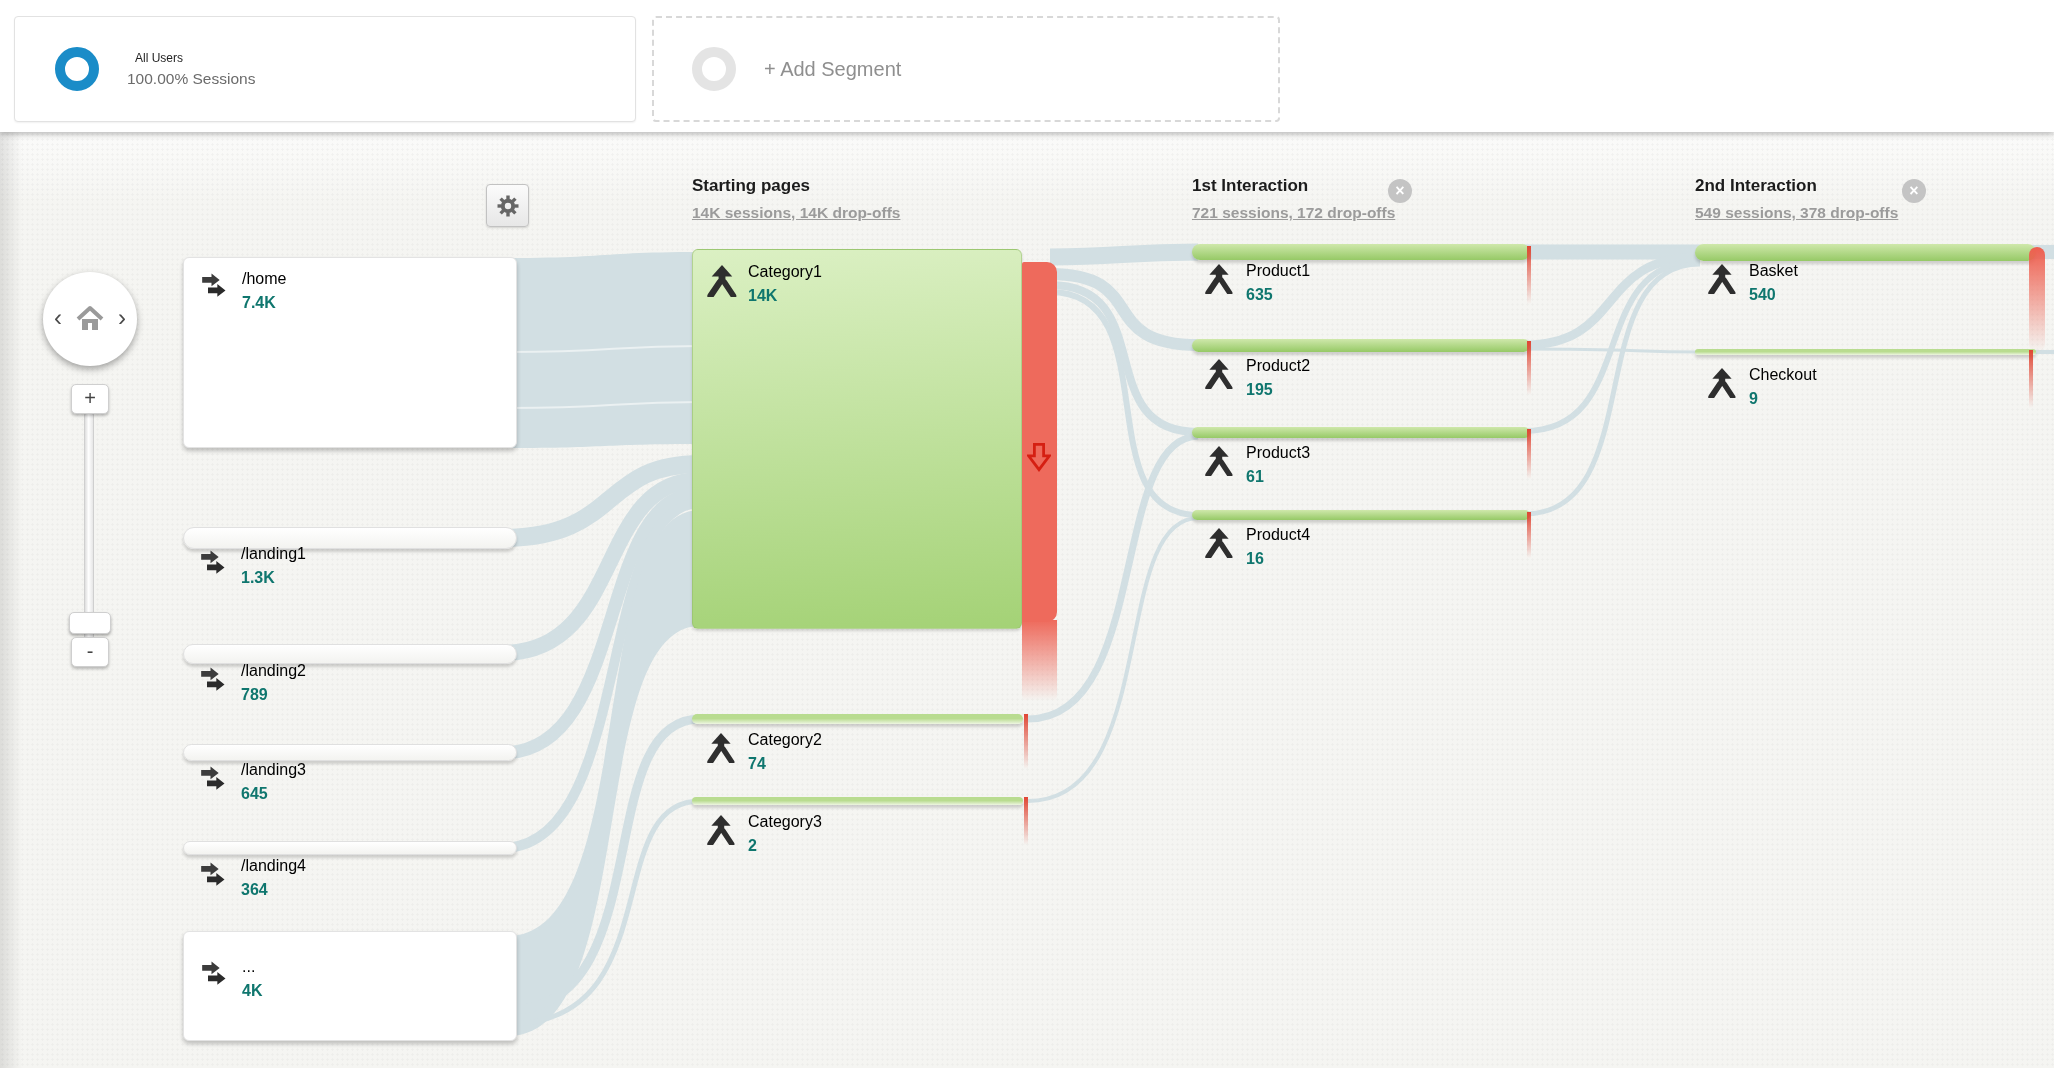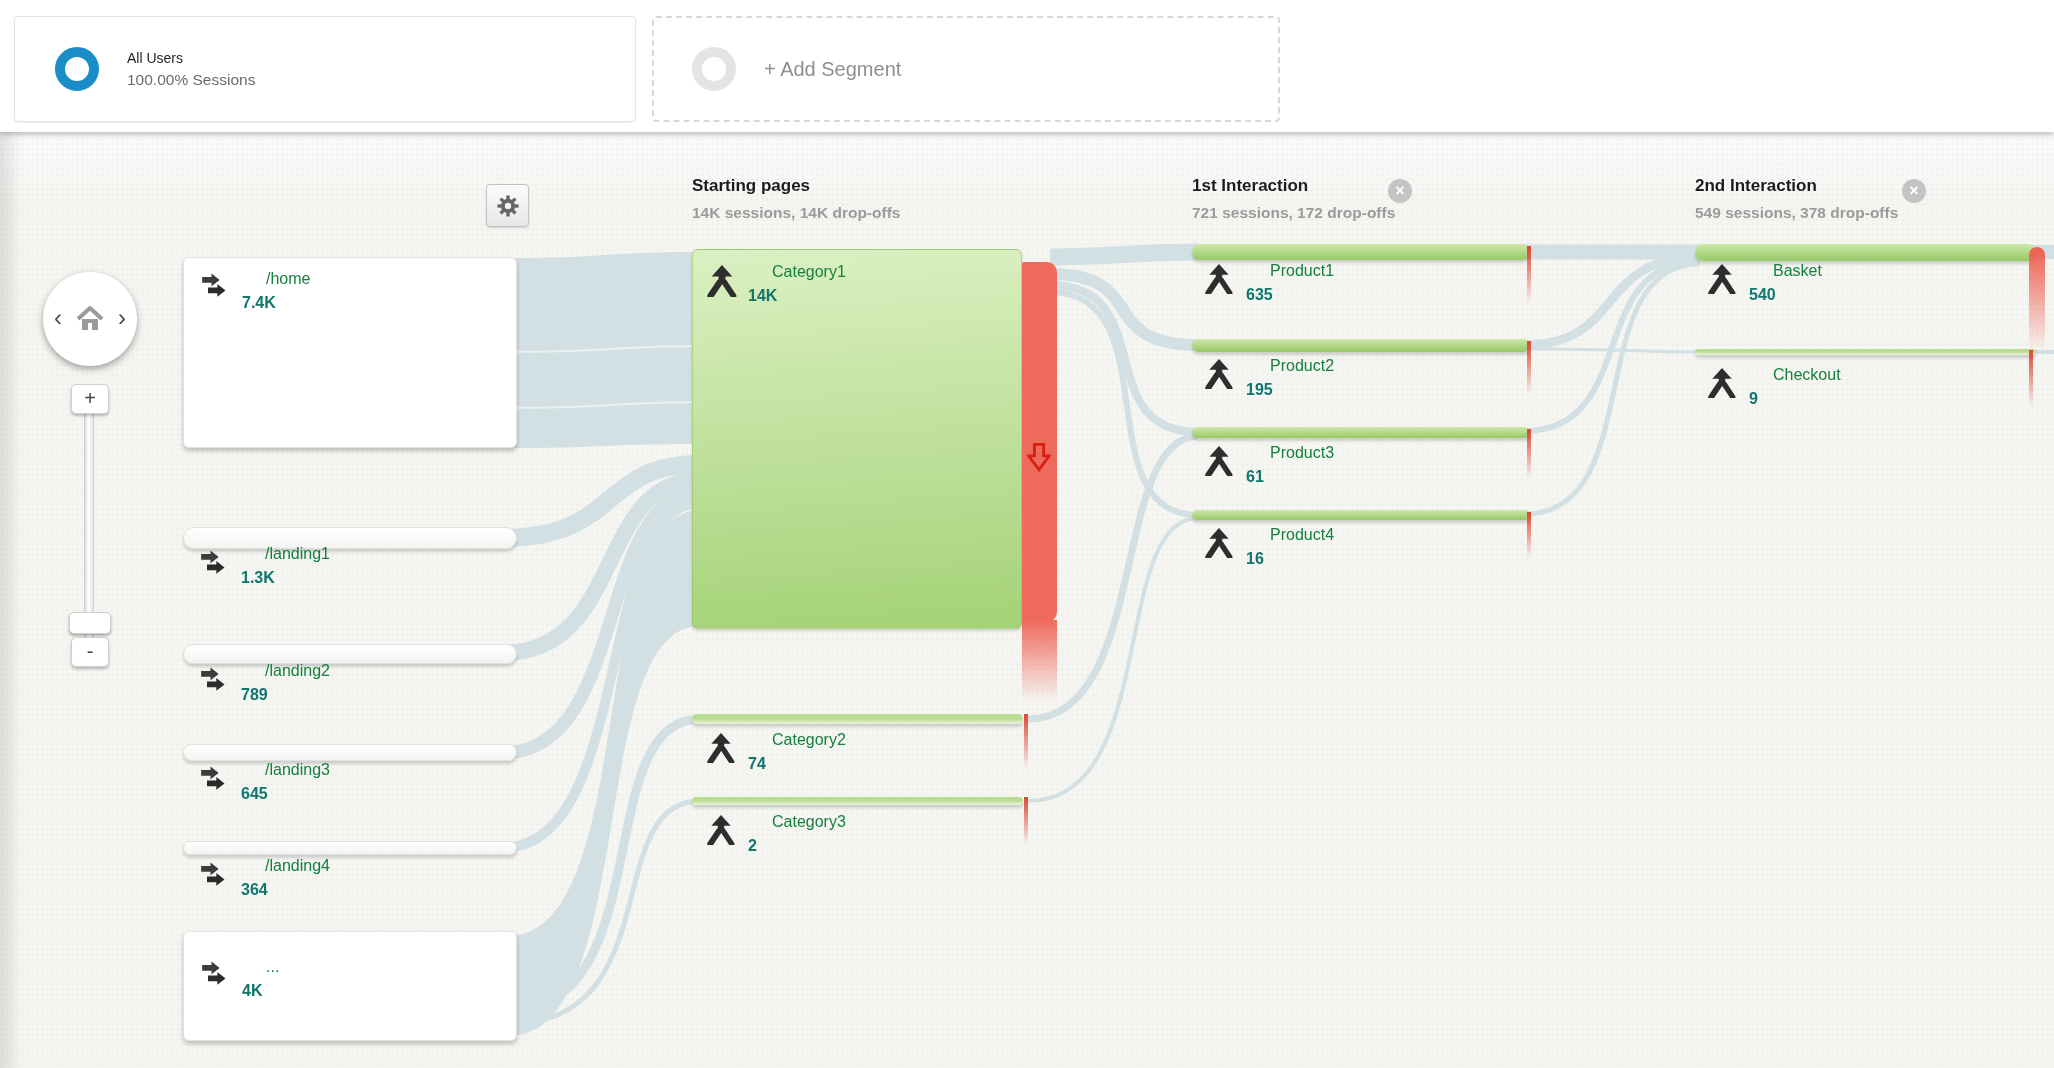--- a/index.html
+++ b/index.html
@@ -36,21 +36,21 @@
     box-shadow:0 1px 2px rgba(0,0,0,0.06);
   }
   .add-segment-card {
     position:absolute; left:652px; top:16px; width:628px; height:106px;
     border:2px dashed #d8d8d8; border-radius:4px;
     display:flex; align-items:center; padding-left:38px; gap:28px; color:#8f8f8f;
   }
   .ring { width:44px; height:44px; border-radius:50%; }
   .ring.blue { border:10px solid #1a8cc8; }
   .ring.gray { border:10px solid #e4e4e4; }
-  .seg-title { font-size:14px; color:#1f1f1f; }
+  .seg-title { font-size:12px; color:#1f1f1f;margin-left:8px; }
   .seg-sub   { font-size:15.5px; color:#6b6b6b; margin-top:5px; }
   .add-label { font-size:20px; }
 
   
   .dim-dropdown {
     position:absolute; left:190px; top:188px; width:277px; height:35px; z-index:2;
     background:linear-gradient(#aac77c,#9aba66); border:2px solid #7e9e4e; border-radius:4px;
     color:#fff; font-weight:bold; font-size:17px; line-height:30px; padding:0 14px;
     text-shadow:0 1px 1px rgba(0,0,0,0.15); cursor:pointer;
   }
@@ -84,21 +84,21 @@
     background:linear-gradient(to right,#dedede,#ffffff 45%,#e6e6e6);
     border:1px solid #cfcfcf; border-radius:2px;
   }
   .zoom-handle {
     position:absolute; left:69px; top:612px; width:42px; height:22px; border-radius:5px;
     background:#fff; border:1px solid #cfcfcf; box-shadow:0 2px 3px rgba(0,0,0,0.3); z-index:3; cursor:grab;
   }
 
   
   .col-title { position:absolute; font-size:17px; font-weight:bold; color:#1c1c1c; z-index:2; }
-  .col-sub   { position:absolute; font-size:15.5px; font-weight:bold; color:#9b9b9b; z-index:2; }
+  .col-sub   { position:absolute; font-size:15.5px; font-weight:bold; color:#9b9b9b; z-index:2;text-decoration:underline; }
   .close-btn {
     position:absolute; width:24px; height:24px; border-radius:50%; background:#c4c4c4; z-index:2;
     color:#fff; font-size:16px; font-weight:bold; text-align:center; line-height:23px; cursor:pointer;
   }
 
   
   .node-card {
     position:absolute; left:183px; width:334px; background:#fff; border:1px solid #e3e3e3;
     border-radius:6px; box-shadow:0 3px 4px rgba(0,0,0,0.22); z-index:2; cursor:pointer;
   }
@@ -107,21 +107,21 @@
     border:1px solid #e0e0e0; border-radius:11px; box-shadow:0 3px 3px rgba(0,0,0,0.16); z-index:2; cursor:pointer;
   }
   .bar-green {
     position:absolute; background:linear-gradient(#cfe8ab,#96c966);
     border-radius:8px; box-shadow:0 3px 3px rgba(0,0,0,0.16); z-index:2; cursor:pointer;
   }
   .bar-green.pale { background:linear-gradient(#b9dc90 0 45%, #eef5e2); }
   .node-group { position:absolute; z-index:2; cursor:pointer; }
   .node-group .nicon { position:absolute; left:0; top:2px; }
   .node-group .ntext { position:absolute; left:42px; top:0; white-space:nowrap; }
-  .nlabel { font-size:16px; color:#15803d;margin-left:24px; }
+  .nlabel { font-size:16px; color:#000000; }
   .nvalue { font-size:16px; font-weight:bold; color:#0f766e; margin-top:6px; }
   .card-inner { position:absolute; left:16px; top:12px; display:flex; gap:12px; }
 
   .cat1-block {
     position:absolute; left:692px; top:249px; width:330px; height:380px; z-index:2; cursor:pointer;
     background:linear-gradient(176deg,#dbf0c3,#a4d276);
     border:1px solid rgba(150,190,110,0.55); border-radius:6px;
     box-shadow:0 2px 3px rgba(0,0,0,0.15);
   }
 

